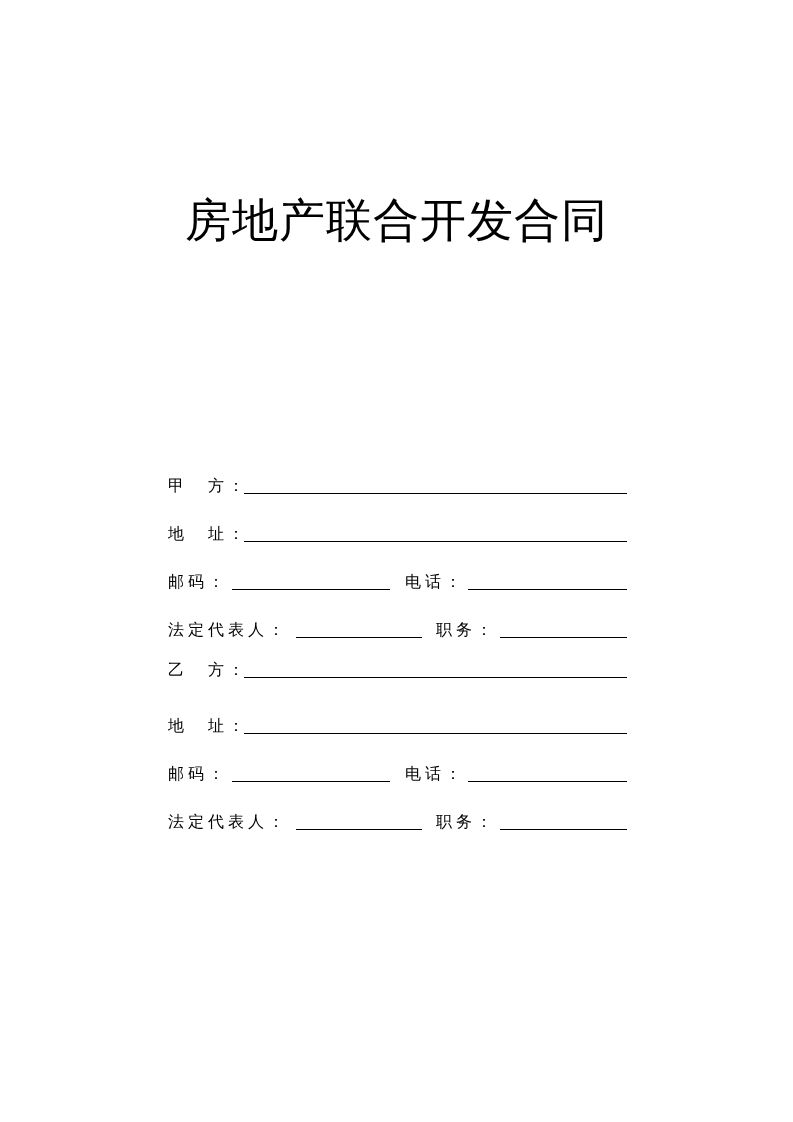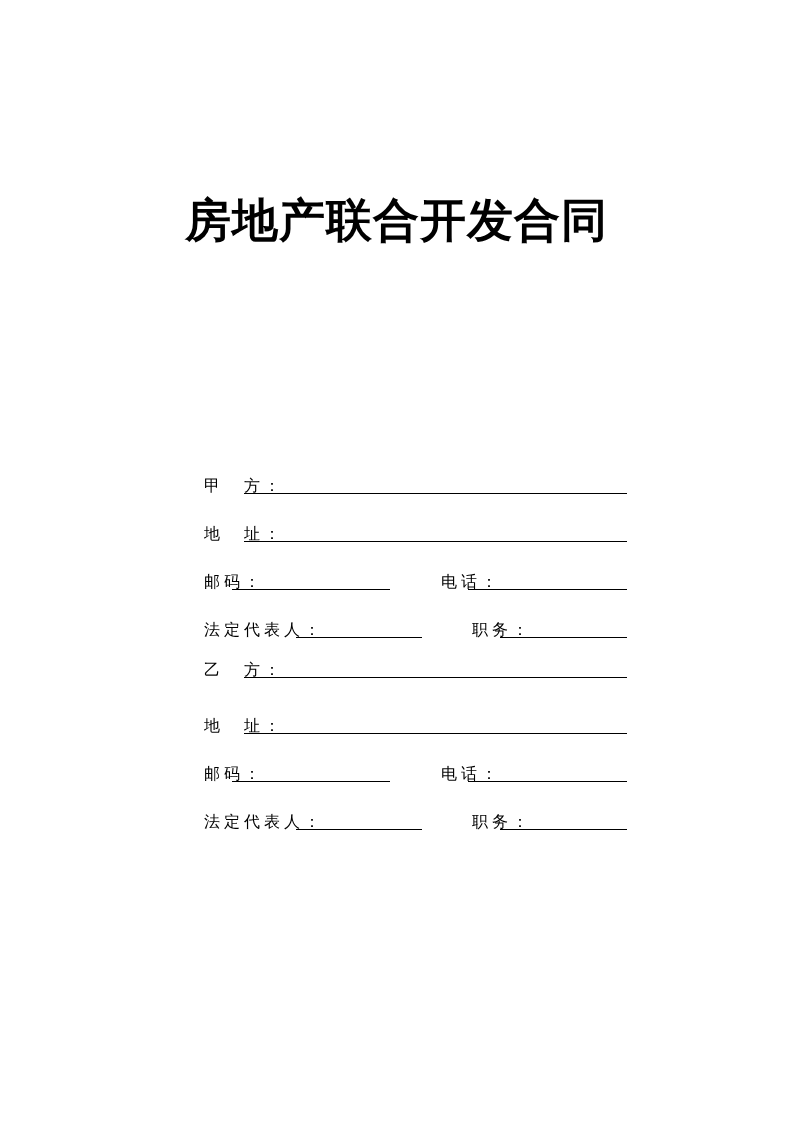--- a/index.html
+++ b/index.html
@@ -1,21 +1,21 @@
 <!DOCTYPE html>
 <html><head>
 <meta charset="utf-8">
 <style>
   html, body { margin: 0; padding: 0; background: #ffffff; }
   body { width: 793px; height: 1122px; position: relative; overflow: hidden;
          font-family: "DejaVu Serif", "Liberation Serif", serif; color: #000; }
   .title { position: absolute; left: 0; width: 793px; top: 190px; text-align: center;
-           font-size: 46px; line-height: 60px; letter-spacing: 1px; font-weight: bold; }
+           font-size: 46px; line-height: 60px; letter-spacing: 1px; }
   .row { position: absolute; left: 168px; height: 24px; font-size: 16px; line-height: 24px; }
-  .lbl { position: absolute; top: 0; white-space: nowrap; letter-spacing: 4px; margin-left: 36px; }
+  .lbl { position: absolute; top: 0; white-space: nowrap; letter-spacing: 4px; }
   .line { position: absolute; height: 0; border-bottom: 1px solid #000; top: 19px; }
   .line.thick { border-bottom-width: 1.5px; }
 </style>
 </head>
 <body>
 
 <div class="title">房地产联合开发合同</div>
 
 <div class="row" style="top:474px;width:460px;">
   <span class="lbl" style="left:0">甲　方：</span>

